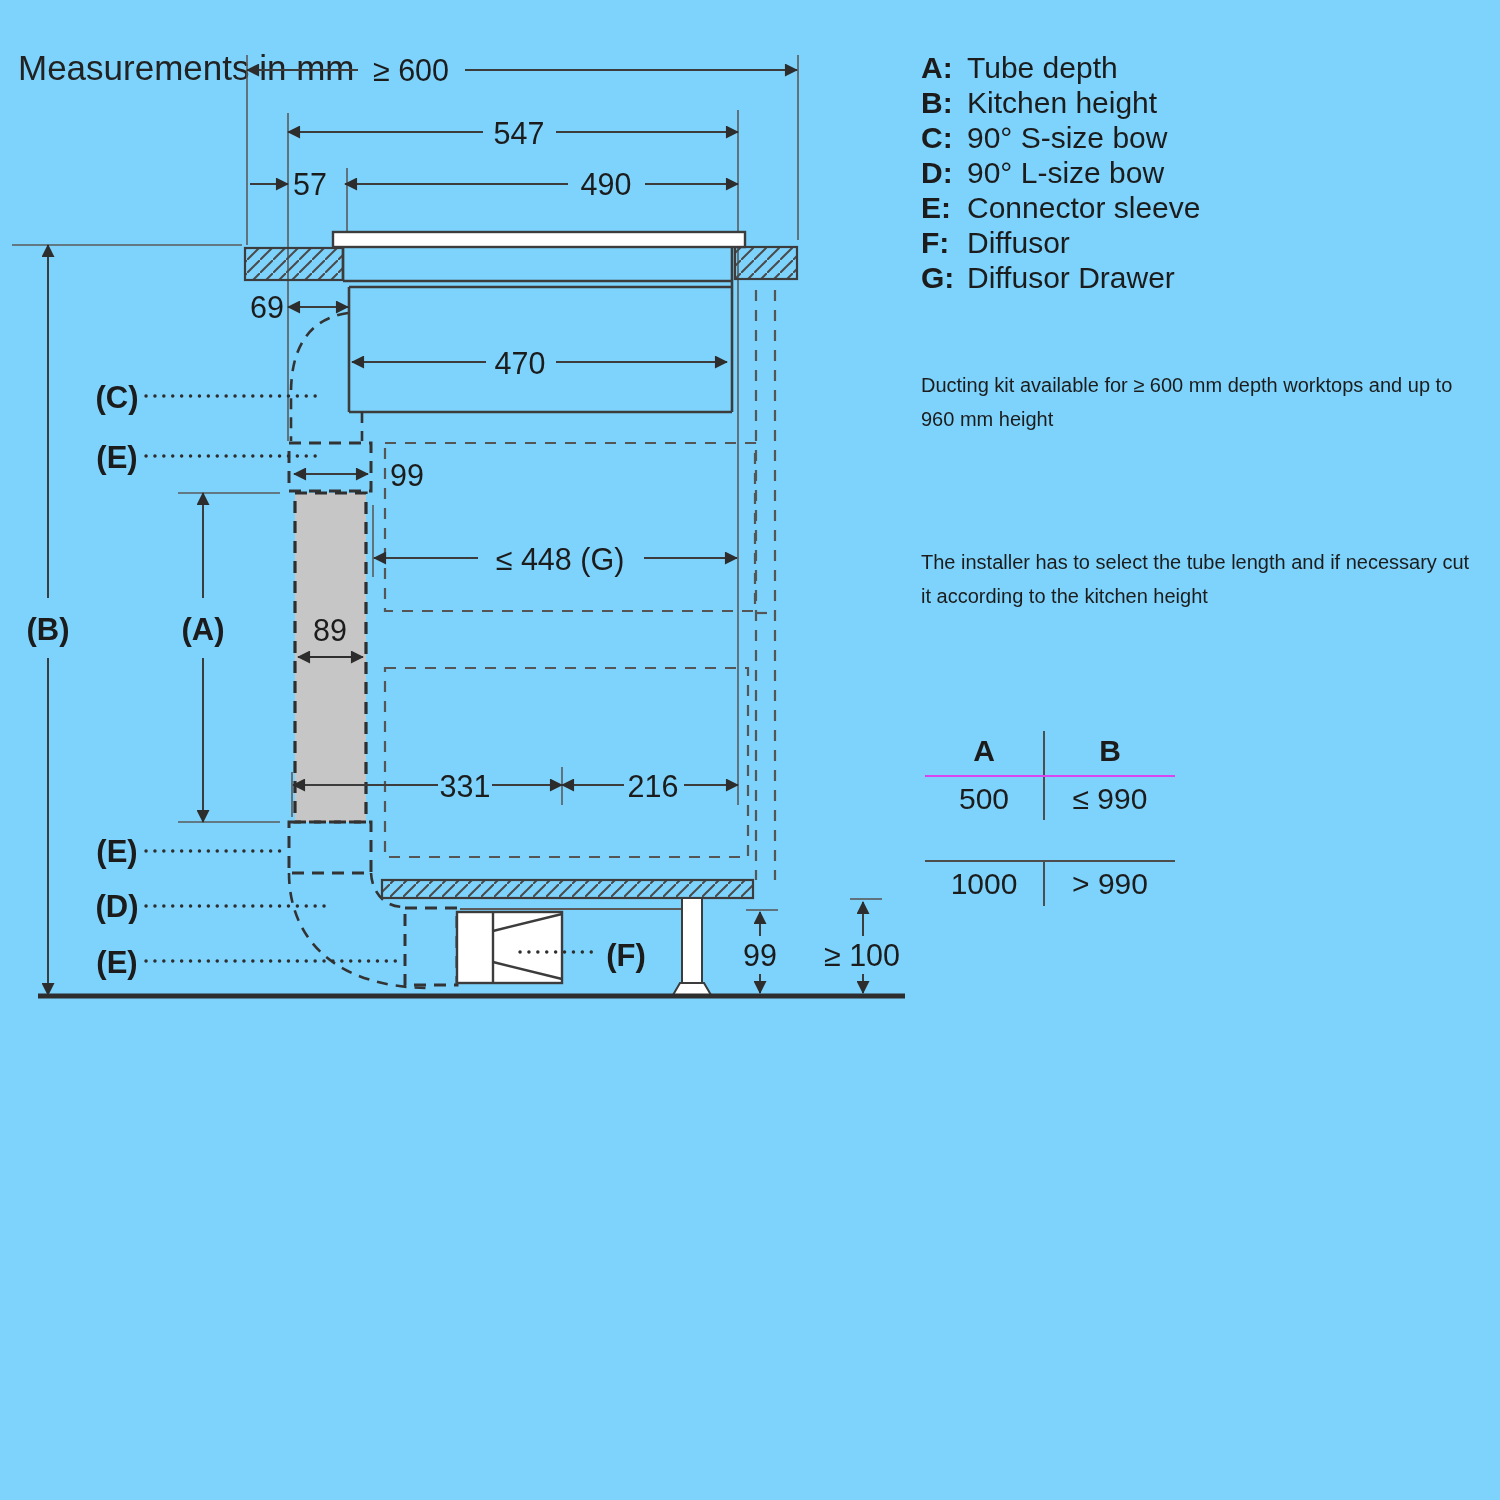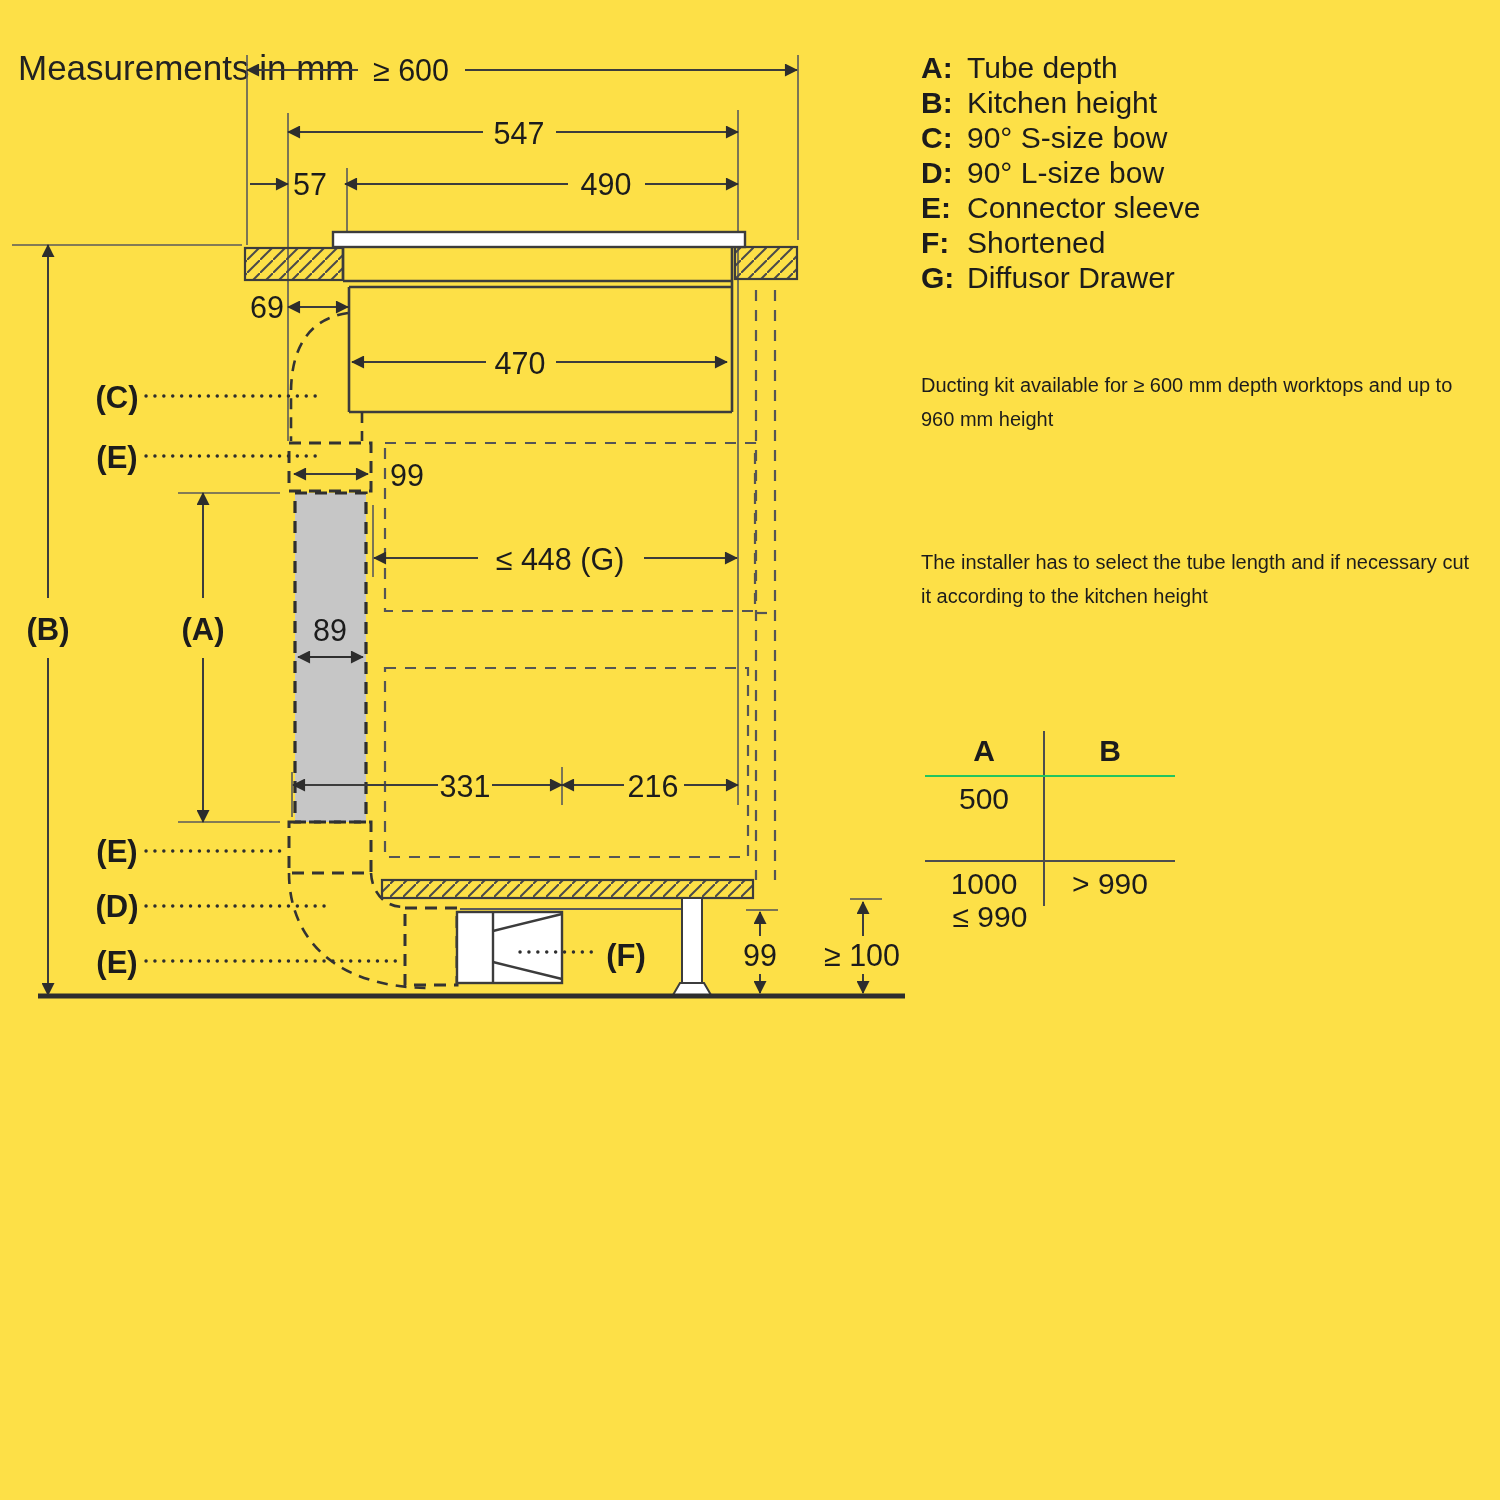--- a/index.html
+++ b/index.html
@@ -1,36 +1,36 @@
 <!DOCTYPE html>
 <html><head>
 <meta charset="utf-8">
 <style>
   html,body{margin:0;padding:0;background:#e8e8e8;}
   #stage{
-    position:relative;width:1500px;height:1500px;background:#fde047;
+    position:relative;width:1500px;height:1500px;background:#7dd3fc;
     font-family:"Liberation Sans", sans-serif;color:#1c1c1c;overflow:hidden;
   }
   #page-title{
     position:absolute;left:18px;top:48px;font-size:35px;color:#222;
   }
   #diagram-svg{position:absolute;left:0;top:0;}
   .right-col{position:absolute;left:921px;}
   #legend{top:50px;}
   .legend-row{display:flex;line-height:35px;font-size:30px;}
   .legend-key{font-weight:bold;width:46px;flex:0 0 46px;}
   .note{width:555px;font-size:20px;line-height:33.5px;color:#1c1c1c;}
   #note-ducting{top:369px;}
   #note-installer{top:546px;}
   #spec-table{top:731px;left:925px;width:250px;font-size:30px;}
   .tr{display:flex;}
   .ca{width:118px;flex:0 0 118px;text-align:center;border-right:2px solid #4d4d4d;}
   .cb{width:130px;flex:0 0 130px;text-align:center;}
   .tr.head{font-weight:bold;height:44px;line-height:40px;}
-  .tr.r1{border-top:2px solid #22c55e;height:43px;line-height:43px;flex-direction:column;}
+  .tr.r1{border-top:2px solid #d946ef;height:43px;line-height:43px;}
   .tr.r2{border-top:2px solid #4d4d4d;height:44px;line-height:44px;margin-top:40px;}
   svg text{fill:#1c1c1c;font-family:"Liberation Sans",sans-serif;font-size:30.5px;}
   svg text.bold{font-weight:bold;font-size:31px;}
 </style>
 </head>
 <body>
 
 <div id="stage">
 
   <div id="page-title">Measurements in mm</div>
@@ -239,21 +239,21 @@
     <div class="legend-row">
       <span class="legend-key">D:</span>
       <span class="legend-label">90° L-size bow</span>
     </div>
     <div class="legend-row">
       <span class="legend-key">E:</span>
       <span class="legend-label">Connector sleeve</span>
     </div>
     <div class="legend-row">
       <span class="legend-key">F:</span>
-      <span class="legend-label">Shortened</span>
+      <span class="legend-label">Diffusor</span>
     </div>
     <div class="legend-row">
       <span class="legend-key">G:</span>
       <span class="legend-label">Diffusor Drawer</span>
     </div>
   </div>
 
   <div id="note-ducting" class="right-col note">Ducting kit available for ≥ 600 mm depth worktops and up to 960 mm height</div>
   <div id="note-installer" class="right-col note">The installer has to select the tube length and if necessary cut it according to the kitchen height</div>
 

